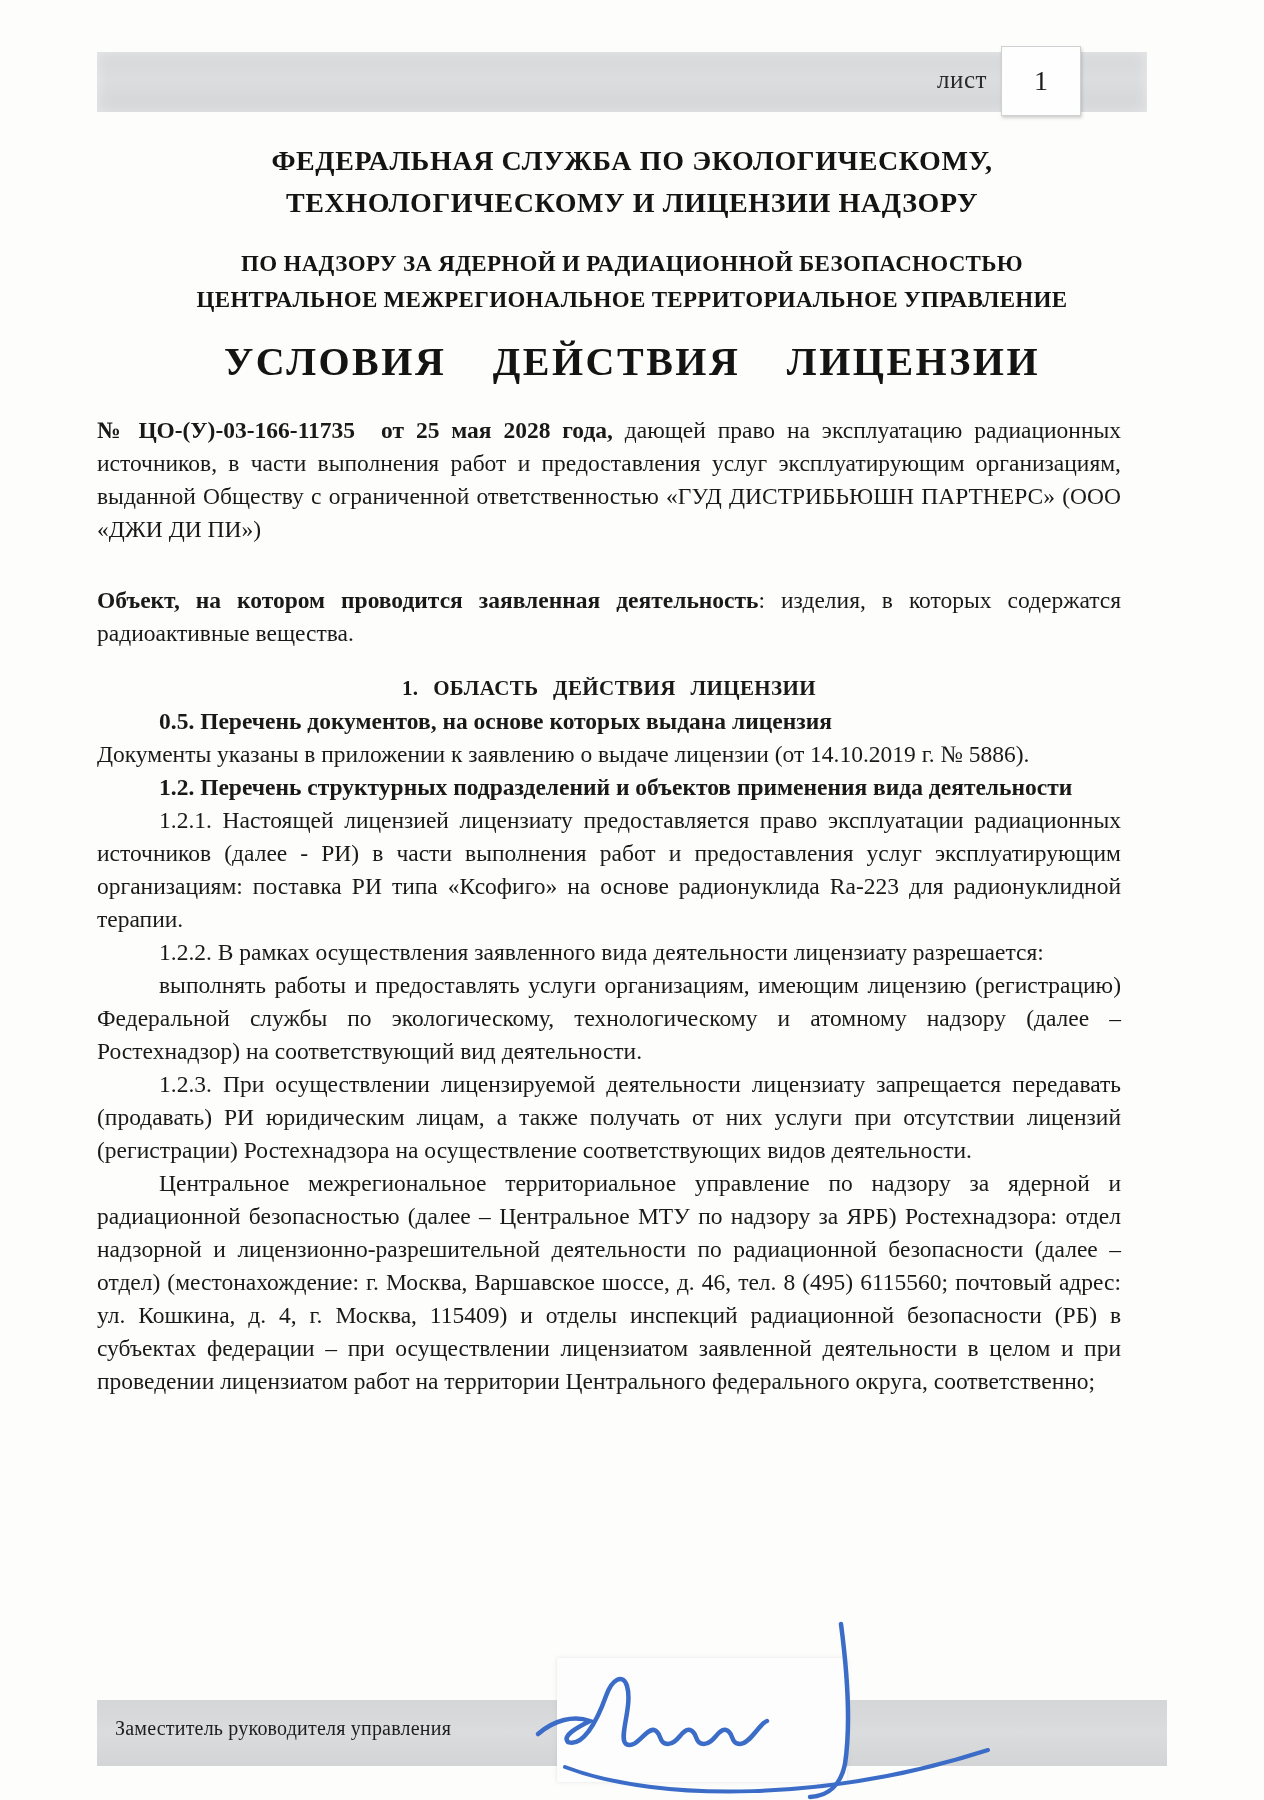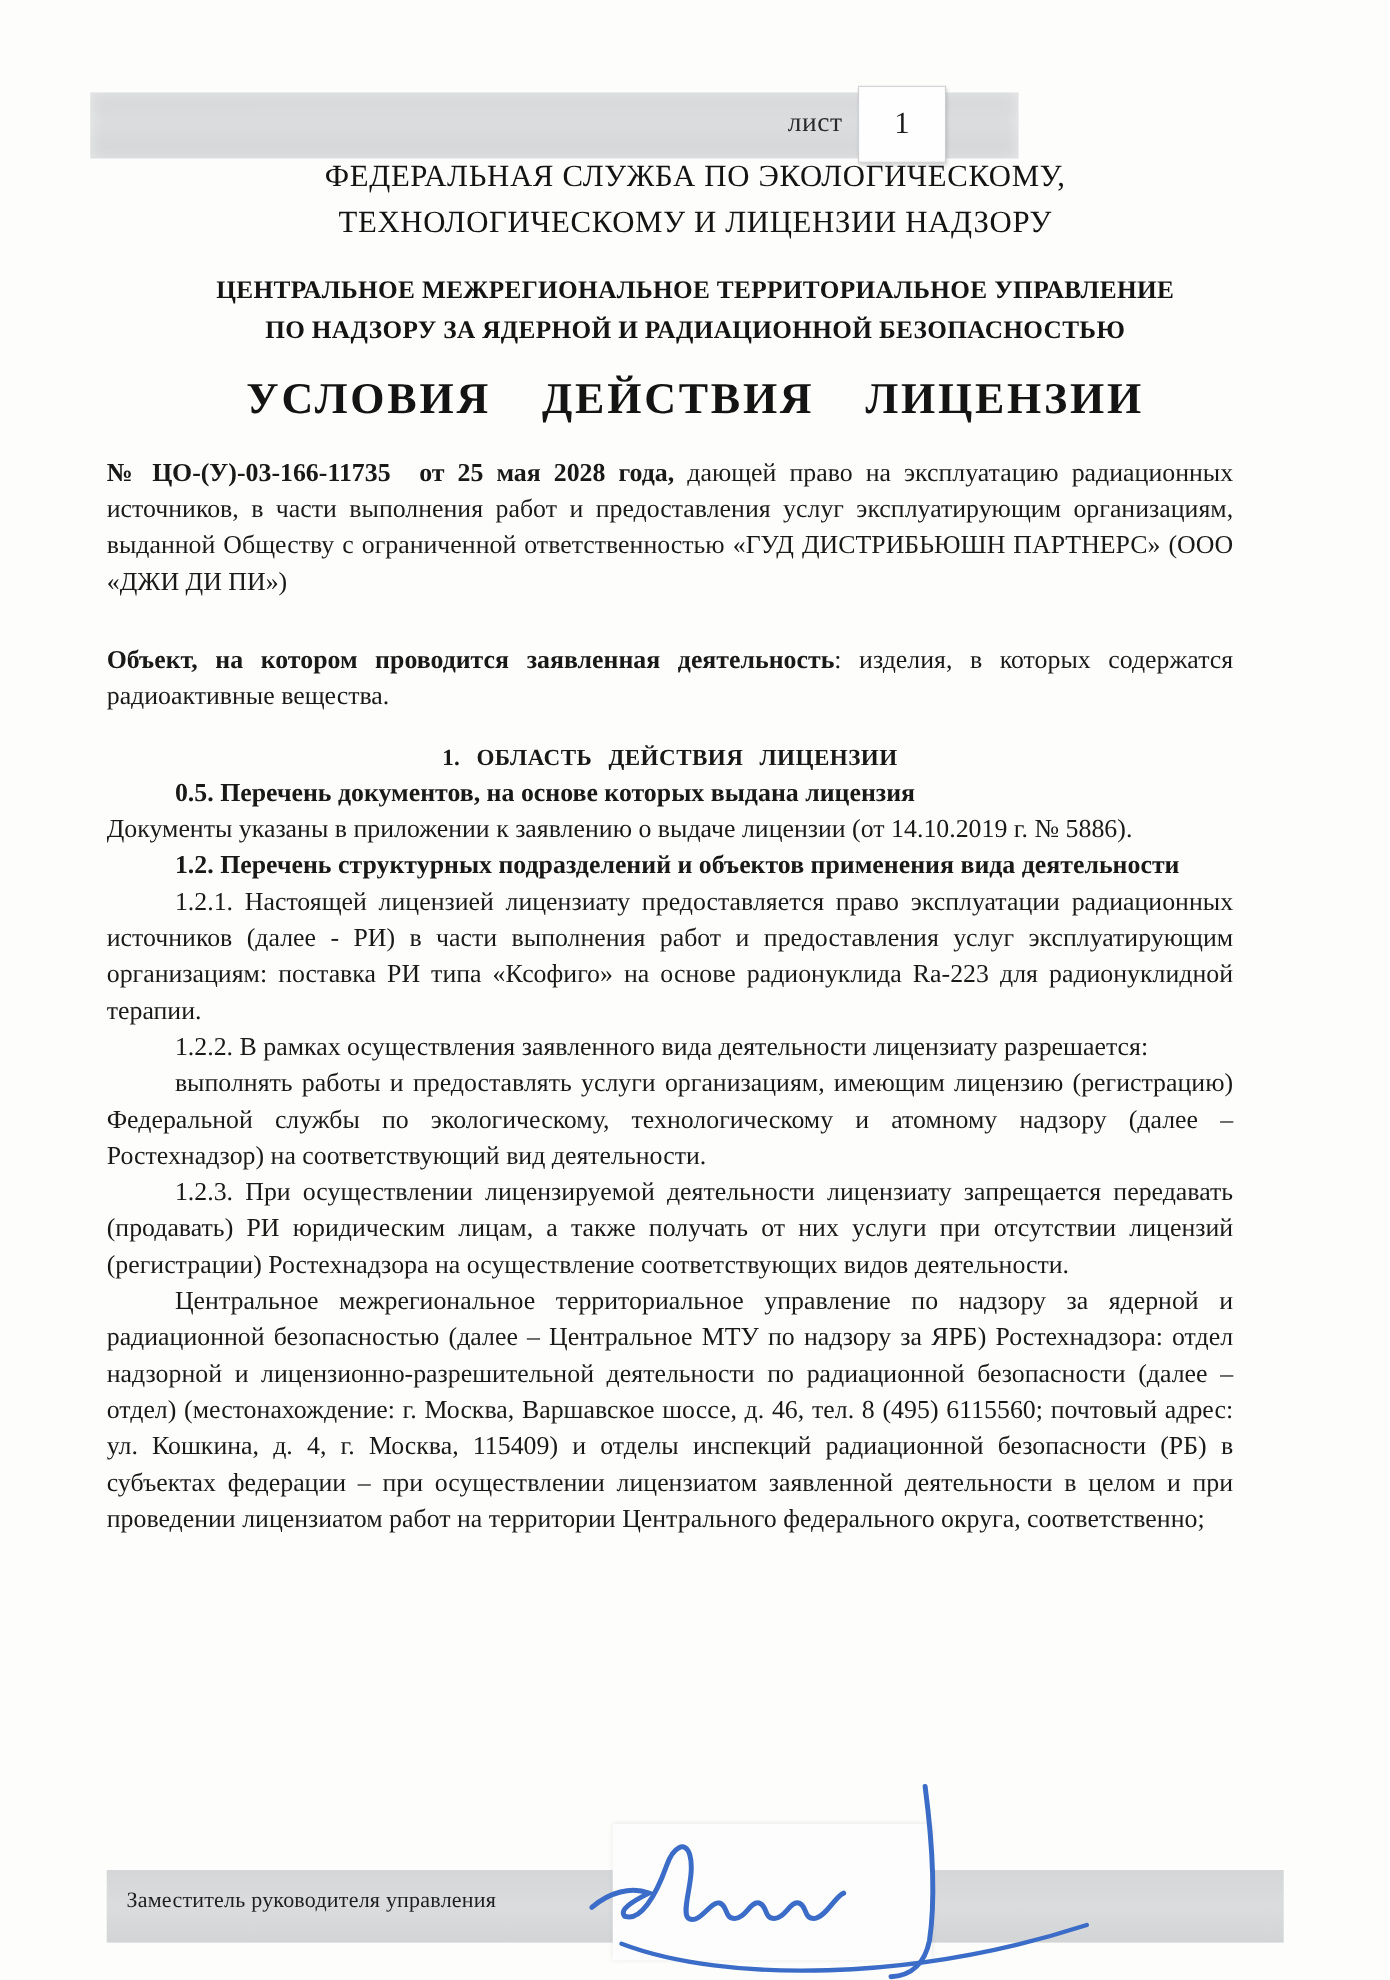--- a/index.html
+++ b/index.html
@@ -7,40 +7,39 @@
     position:relative;
     width:1264px;height:1800px;
     margin:0 auto;
     background:#fdfdfc;
     font-family:"Liberation Serif","DejaVu Serif",serif;
     color:#191918;
     overflow:hidden;
   }
   
   .band{
-    position:absolute;left:82px;top:52px;width:844px;height:60px;
+    position:absolute;left:97px;top:52px;width:1050px;height:60px;
     background:linear-gradient(180deg,#d6d7d9 0%,#dcdddf 45%,#d4d5d7 100%);
     box-shadow:inset 0 0 14px rgba(255,255,255,.45);
-    margin-top:32px;
   }
   .sheet-label{
     position:absolute;right:160px;top:14px;
     font-size:25px;color:#2a2a2a;letter-spacing:.5px;
   }
   .sheet-box{
     position:absolute;right:66px;top:-6px;width:78px;height:68px;
     background:#fefefe;border:1px solid #cfd0d2;
     box-shadow:1px 2px 3px rgba(120,120,120,.35);
     display:flex;align-items:center;justify-content:center;
     font-size:28px;color:#1d1d1d;
   }
   
   .org-title{
     position:absolute;left:0;top:140px;width:100%;
-    text-align:center;font-weight:normal;font-size:28px;line-height:42px;
+    text-align:center;font-weight:bold;font-size:28px;line-height:42px;
     letter-spacing:.6px;color:#141414;
   }
   .dept-title{
     position:absolute;left:0;top:246px;width:100%;
     text-align:center;font-weight:bold;font-size:23px;line-height:36px;
     letter-spacing:.3px;color:#141414;
   }
   .doc-title{
     position:absolute;left:0;top:338px;width:100%;
     text-align:center;font-weight:bold;font-size:40px;
@@ -88,22 +87,22 @@
       <span>1</span>
     </div>
   </div>
 
   <div class="org-title">
     <div>ФЕДЕРАЛЬНАЯ СЛУЖБА ПО ЭКОЛОГИЧЕСКОМУ,</div>
     <div>ТЕХНОЛОГИЧЕСКОМУ И ЛИЦЕНЗИИ НАДЗОРУ</div>
   </div>
 
   <div class="dept-title">
+    <div>ПО НАДЗОРУ ЗА ЯДЕРНОЙ И РАДИАЦИОННОЙ БЕЗОПАСНОСТЬЮ</div>
     <div>ЦЕНТРАЛЬНОЕ МЕЖРЕГИОНАЛЬНОЕ ТЕРРИТОРИАЛЬНОЕ УПРАВЛЕНИЕ</div>
-    <div>ПО НАДЗОРУ ЗА ЯДЕРНОЙ И РАДИАЦИОННОЙ БЕЗОПАСНОСТЬЮ</div>
   </div>
 
   <div class="doc-title">УСЛОВИЯ ДЕЙСТВИЯ ЛИЦЕНЗИИ</div>
 
   <div class="body-text">
       <p class="para"><span class="b licno">№ ЦО-(У)-03-166-11735</span><span class="b licdate">от 25 мая 2028 года,</span><span> дающей право на эксплуатацию радиационных источников, в части выполнения работ и предоставления услуг эксплуатирующим организациям, выданной Обществу с ограниченной ответственностью «ГУД ДИСТРИБЬЮШН ПАРТНЕРС» (ООО «ДЖИ ДИ ПИ»)</span></p>
       <p class="para gap-lg"><span class="b">Объект, на котором проводится заявленная деятельность</span><span>: изделия, в которых содержатся радиоактивные вещества.</span></p>
       <p class="para heading-center gap-md"><span class="b">1. ОБЛАСТЬ ДЕЙСТВИЯ ЛИЦЕНЗИИ</span></p>
       <p class="para indent"><span class="b">0.5. Перечень документов, на основе которых выдана лицензия</span></p>
       <p class="para"><span>Документы указаны в приложении к заявлению о выдаче лицензии (от 14.10.2019 г. № 5886).</span></p>

